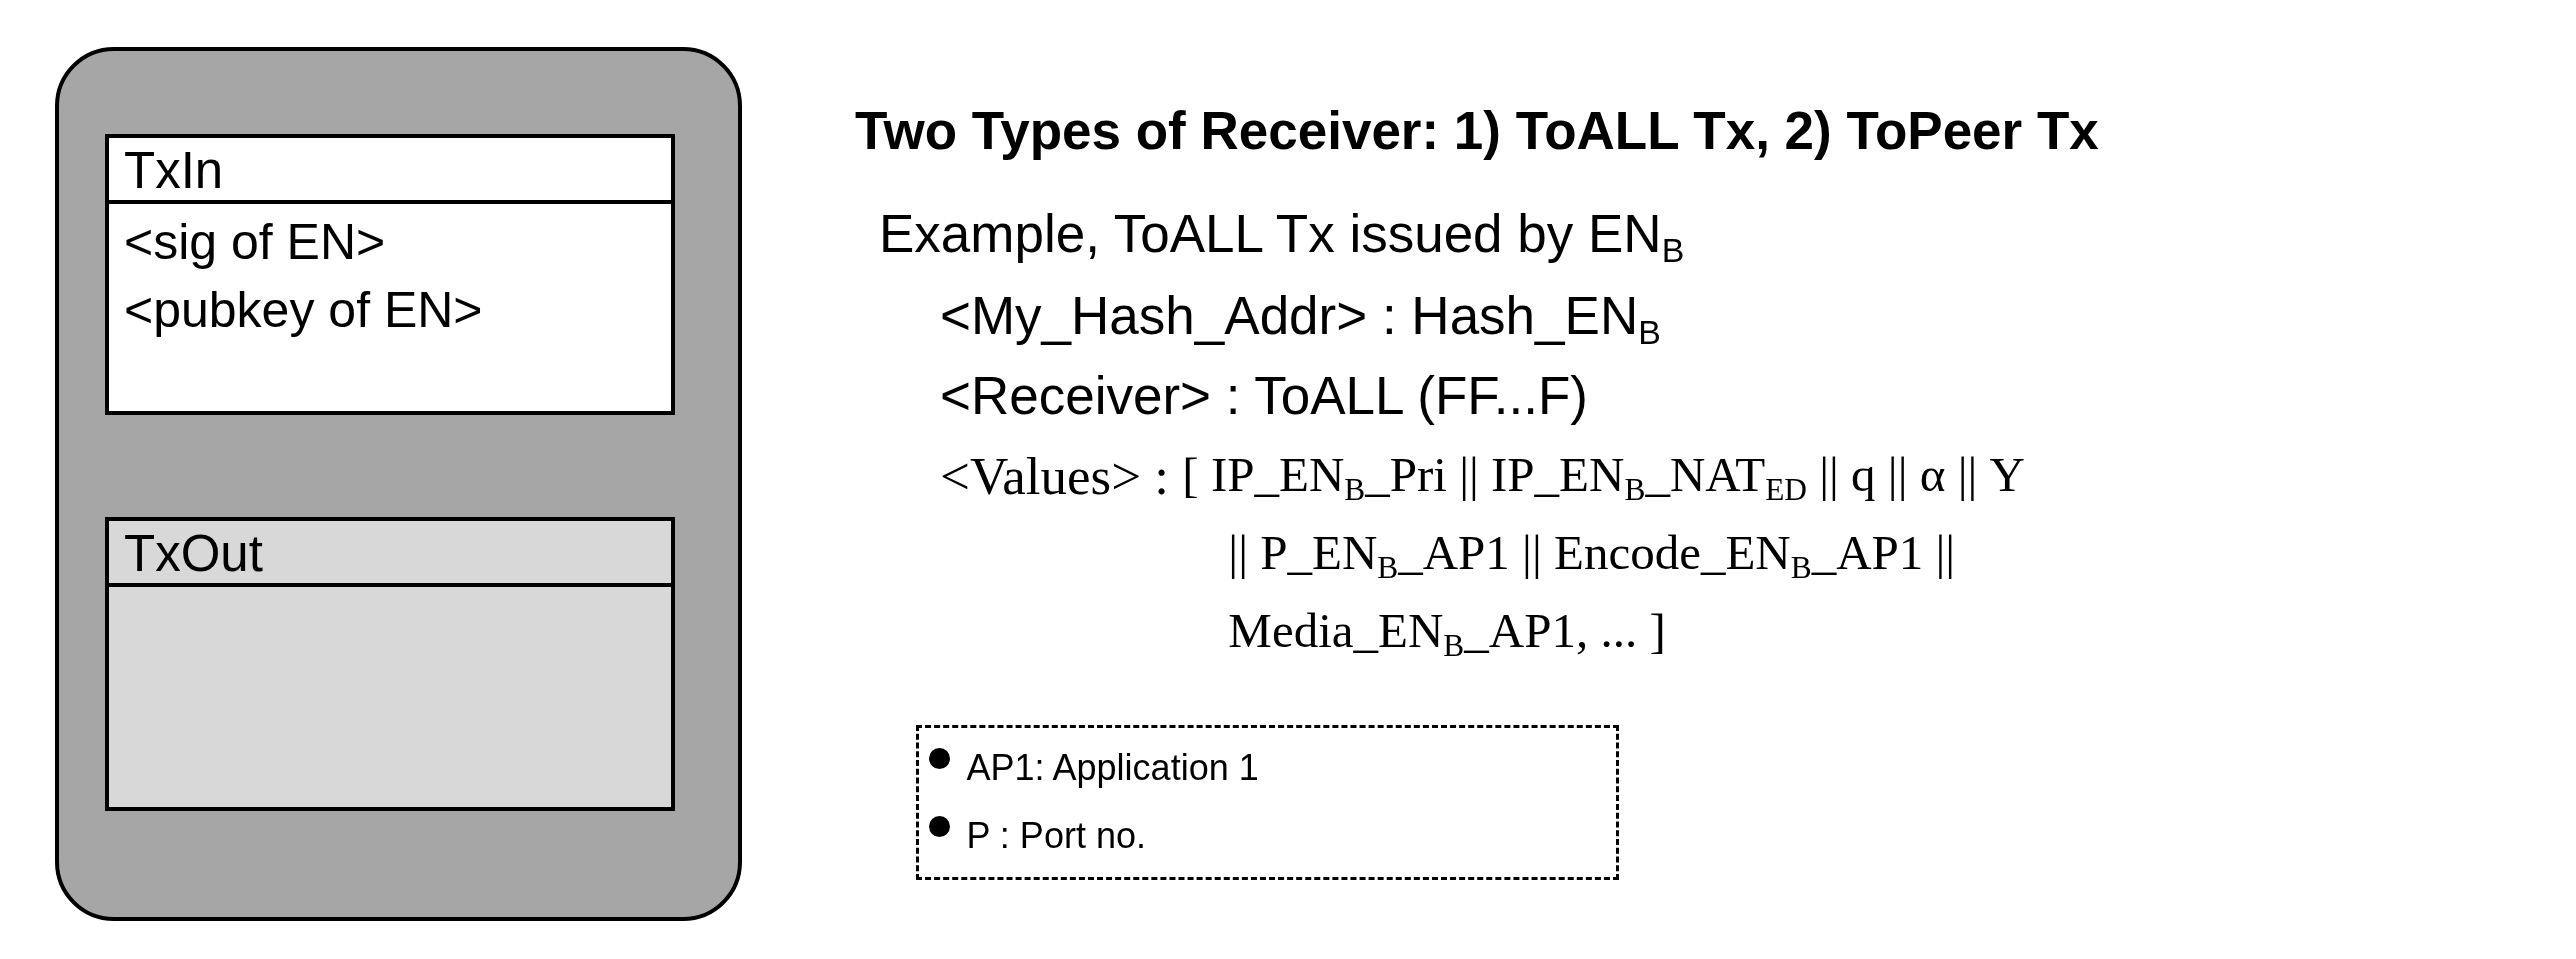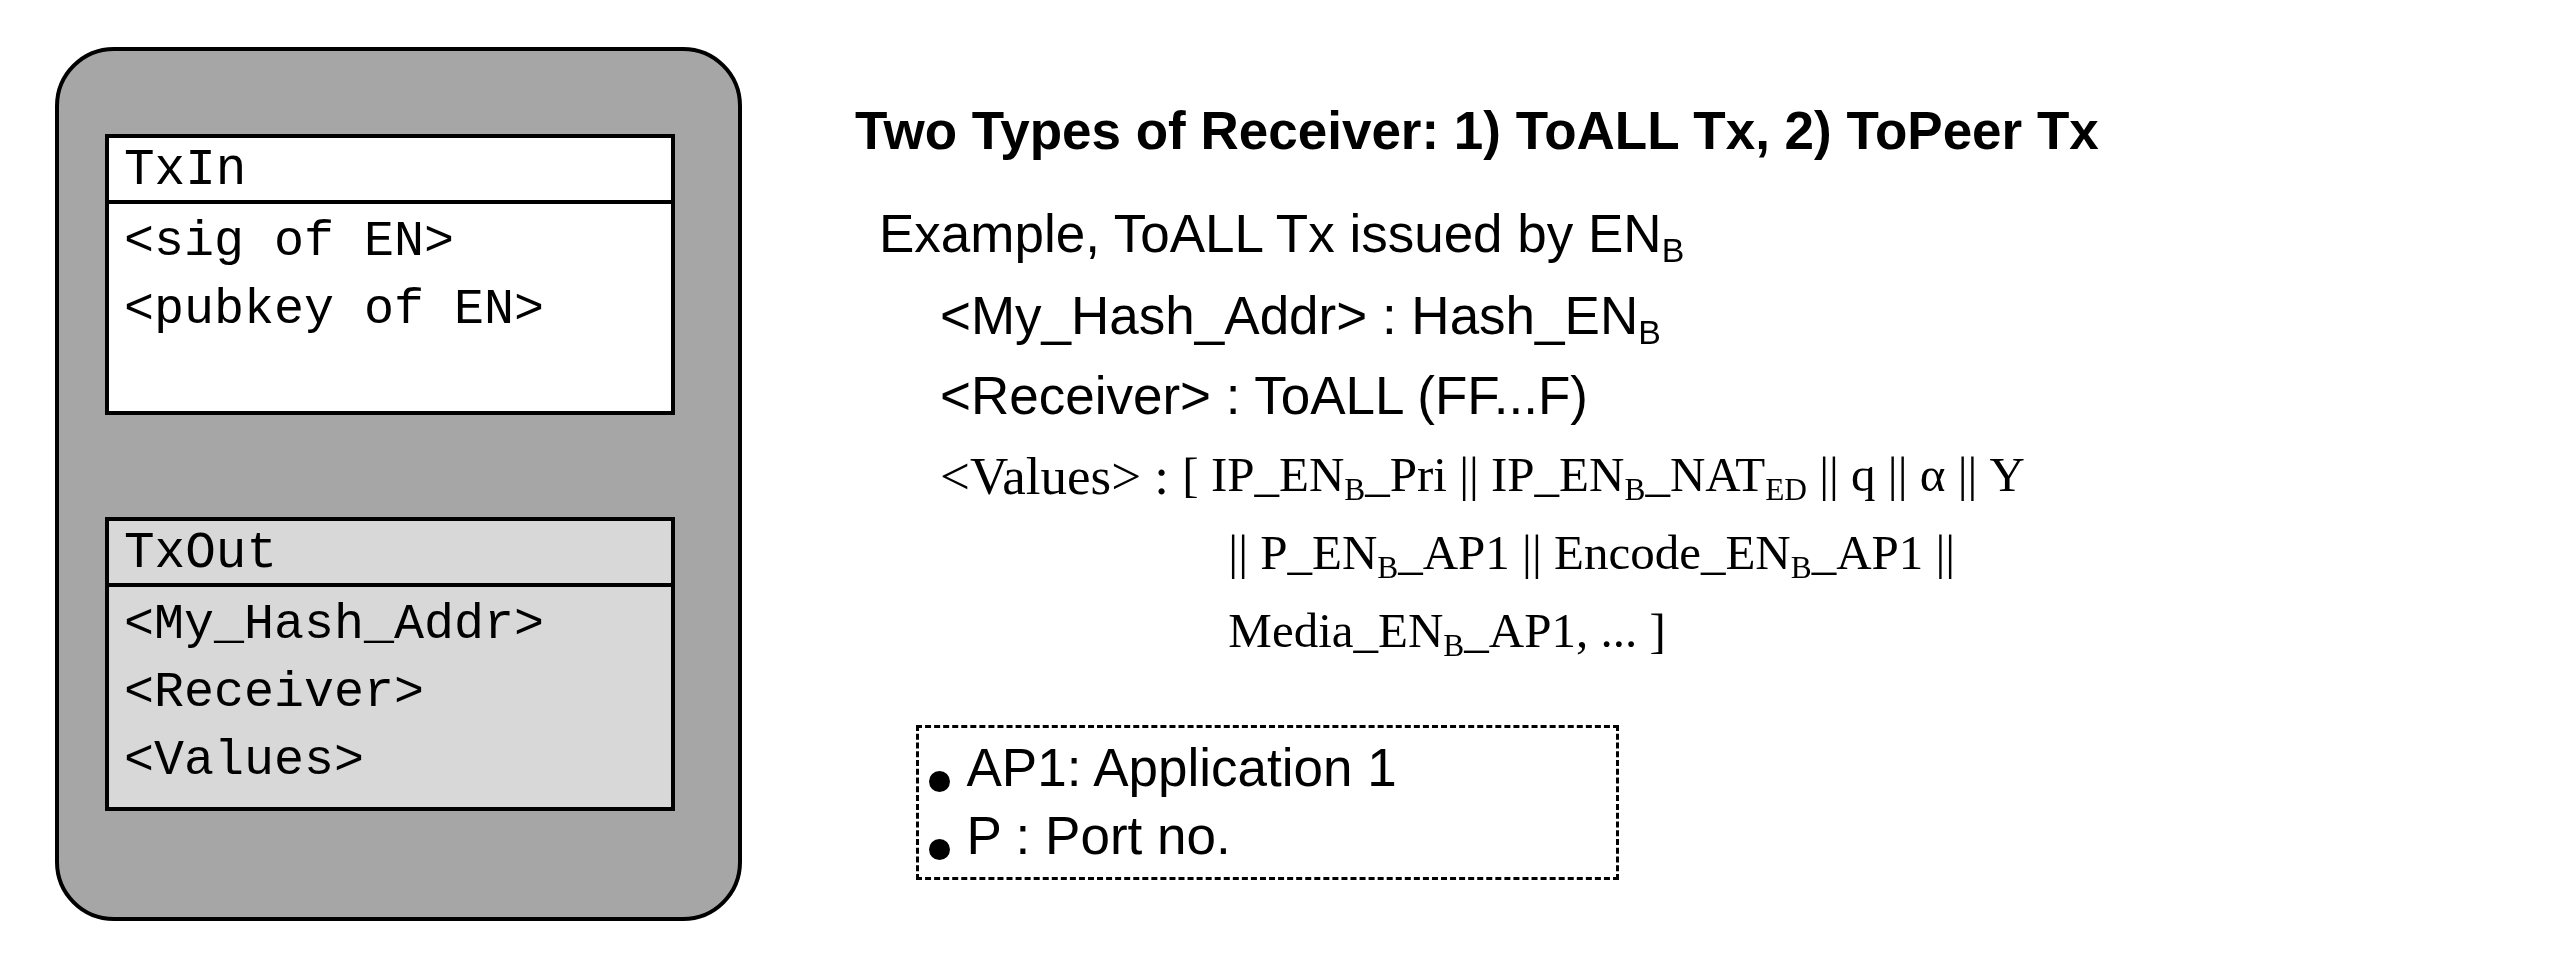--- a/index.html
+++ b/index.html
@@ -27,21 +27,20 @@
     background: #a6a6a6;
     border: 4.7px solid #000000;
     border-radius: 59px;
     box-sizing: border-box;
   }
 
   .tx-box {
     position: absolute;
     border: 4.7px solid #000000;
     box-sizing: border-box;
-    font-family: Liberation Mono, monospace;
   }
   #txin-box {
     left: 46px;
     top: 83px;
     width: 570px;
     height: 281px;
     background: #ffffff;
   }
   #txout-box {
     left: 46px;
@@ -131,25 +130,25 @@
   #legend-box {
     position: absolute;
     left: 916px;
     top: 725px;
     width: 703px;
     padding: 5.7px 0 7.6px 9.5px;
     border: 3.8px dashed #000000;
     box-sizing: border-box;
   }
   .legend-item {
-    font-size: 53px;
+    font-size: 36px;
     line-height: 68px;
     white-space: nowrap;
     display: flex;
-    align-items: flex-end;
+    align-items: center;
   }
   .bullet {
     display: inline-block;
     width: 21px;
     height: 21px;
     border-radius: 50%;
     background: #000000;
     margin-right: 17px;
     flex: 0 0 auto;
     position: relative;
@@ -164,25 +163,20 @@
   <div class="tx-box" id="txin-box">
     <div class="tx-header">TxIn</div>
     <div class="tx-body">
       <div class="tx-row">&lt;sig of EN&gt;</div>
       <div class="tx-row">&lt;pubkey of EN&gt;</div>
     </div>
   </div>
 
   <div class="tx-box" id="txout-box">
     <div class="tx-header">TxOut</div>
-    <div class="tx-body">
-      <div class="tx-row">&lt;My_Hash_Addr&gt;</div>
-      <div class="tx-row">&lt;Receiver&gt;</div>
-      <div class="tx-row">&lt;Values&gt;</div>
-    </div>
   </div>
 
 </div>
 
 <div id="explain">
 
   <div id="title-line">Two Types of Receiver: 1) ToALL Tx,  2) ToPeer Tx</div>
 
   <div class="ln" id="example-line"><span>Example, ToALL Tx issued by EN</span><sub>B</sub></div>
 

